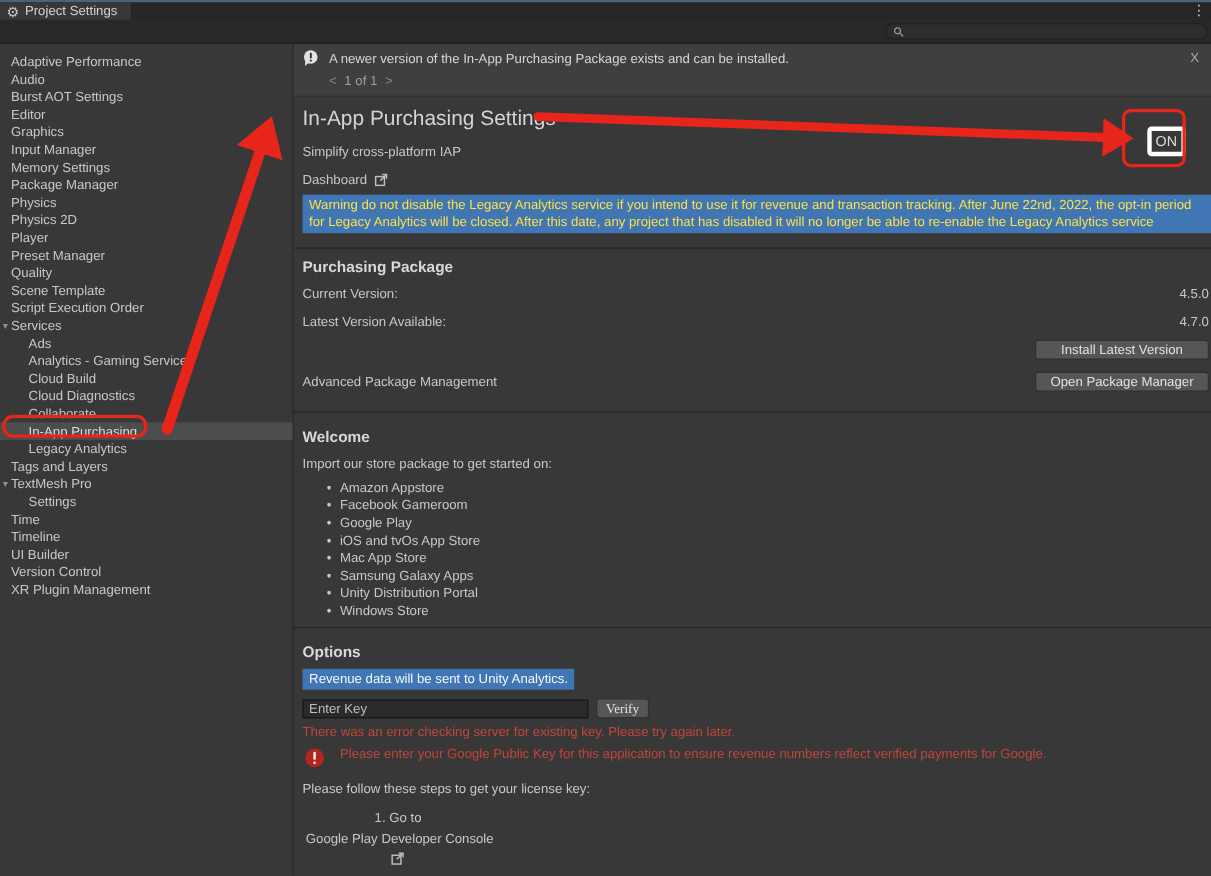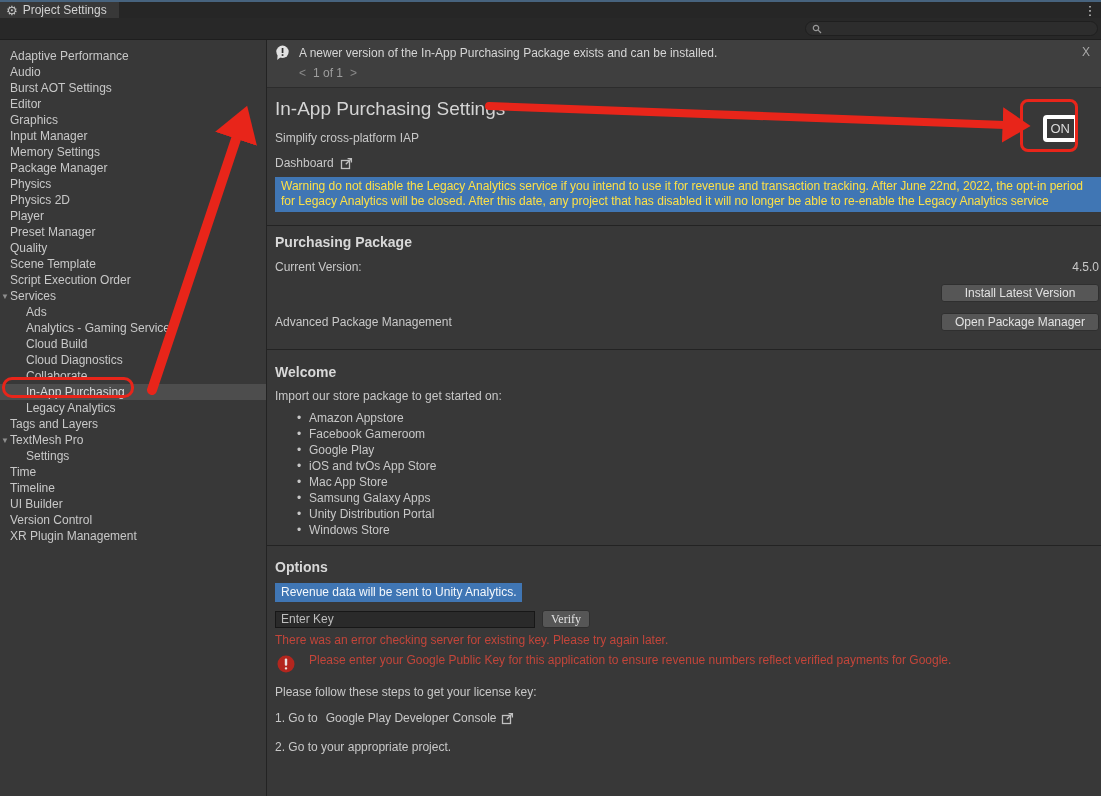--- a/index.html
+++ b/index.html
@@ -66,21 +66,21 @@
   ul.stores li::before{content:"\2022";position:absolute;left:0;color:#C8C8C8;}
   .note{display:inline-block;background:var(--accent-blue);color:#F4F8FC;padding:2px 6px 3px 6px;margin:7px 0 0 8px;}
   .keyrow{display:flex;align-items:center;gap:7px;margin:8px 0 0 8px;}
   .keyinput{width:260px;height:17px;background:#2A2A2A;border:1px solid #171717;color:#C8C8C8;padding:0 5px;font-size:12px;font-family:inherit;}
   .keyinput::placeholder{color:#BDBDBD;opacity:1;}
   .verify{height:18px;padding:0 8px;font-family:Liberation Serif, serif;}
   .error{color:var(--error-red);margin:5px 0 0 8px;}
   .gwarn{display:flex;align-items:flex-start;gap:13px;margin:6px 0 0 10px;color:var(--error-red);}
   .err-icon{width:19px;height:23px;flex:none;margin-top:-2px;}
   .steps-intro{margin:11px 0 0 8px;}
-  .step1{margin:12px 0 0 8px;display:flex;align-items:center;gap:5px;width:max-content;}
+  .step1{margin:12px 0 0 8px;display:flex;align-items:center;gap:5px;width:max-content;flex-direction:column;}
   .step2{margin:15px 0 0 8px;}
   
   .scrollcol{width:12px;background:#2E2E2E;border-left:1px solid #232323;position:relative;flex:none;}
   .scroll-up{position:absolute;top:0px;left:2px;font-size:7px;color:#9A9A9A;}
   .scroll-thumb{position:absolute;left:2px;top:9px;width:8px;height:593px;background:#565656;border-radius:4px;}
   
   .overlay{position:absolute;inset:0;pointer-events:none;z-index:60;}
   .redbox{position:absolute;border:3px solid var(--annotation-red);border-radius:10px;}
   .redbox.sidebar-box{left:2px;top:377px;width:132px;height:21px;}
   .redbox.on-box{left:1020px;top:99px;width:58px;height:53px;border-radius:8px;}
@@ -182,20 +182,24 @@
 
     <div class="warnbox">Warning do not disable the Legacy Analytics service if you intend to use it for revenue and transaction tracking. After June 22nd, 2022, the opt-in period for Legacy Analytics will be closed. After this date, any project that has disabled it will no longer be able to re-enable the Legacy Analytics service</div>
 
     <hr class="divider">
 
     <div class="h2">Purchasing Package</div>
     <div class="kv r1">
       <span>Current Version:</span>
       <span>4.5.0</span>
     </div>
+    <div class="kv r2">
+      <span>Latest Version Available:</span>
+      <span>4.7.0</span>
+    </div>
     <div class="btnrow">
       <button class="btn wide">Install Latest Version</button>
     </div>
     <div class="advrow">
       <span>Advanced Package Management</span>
       <button class="btn wide">Open Package Manager</button>
     </div>
 
     <hr class="divider d2">
 

